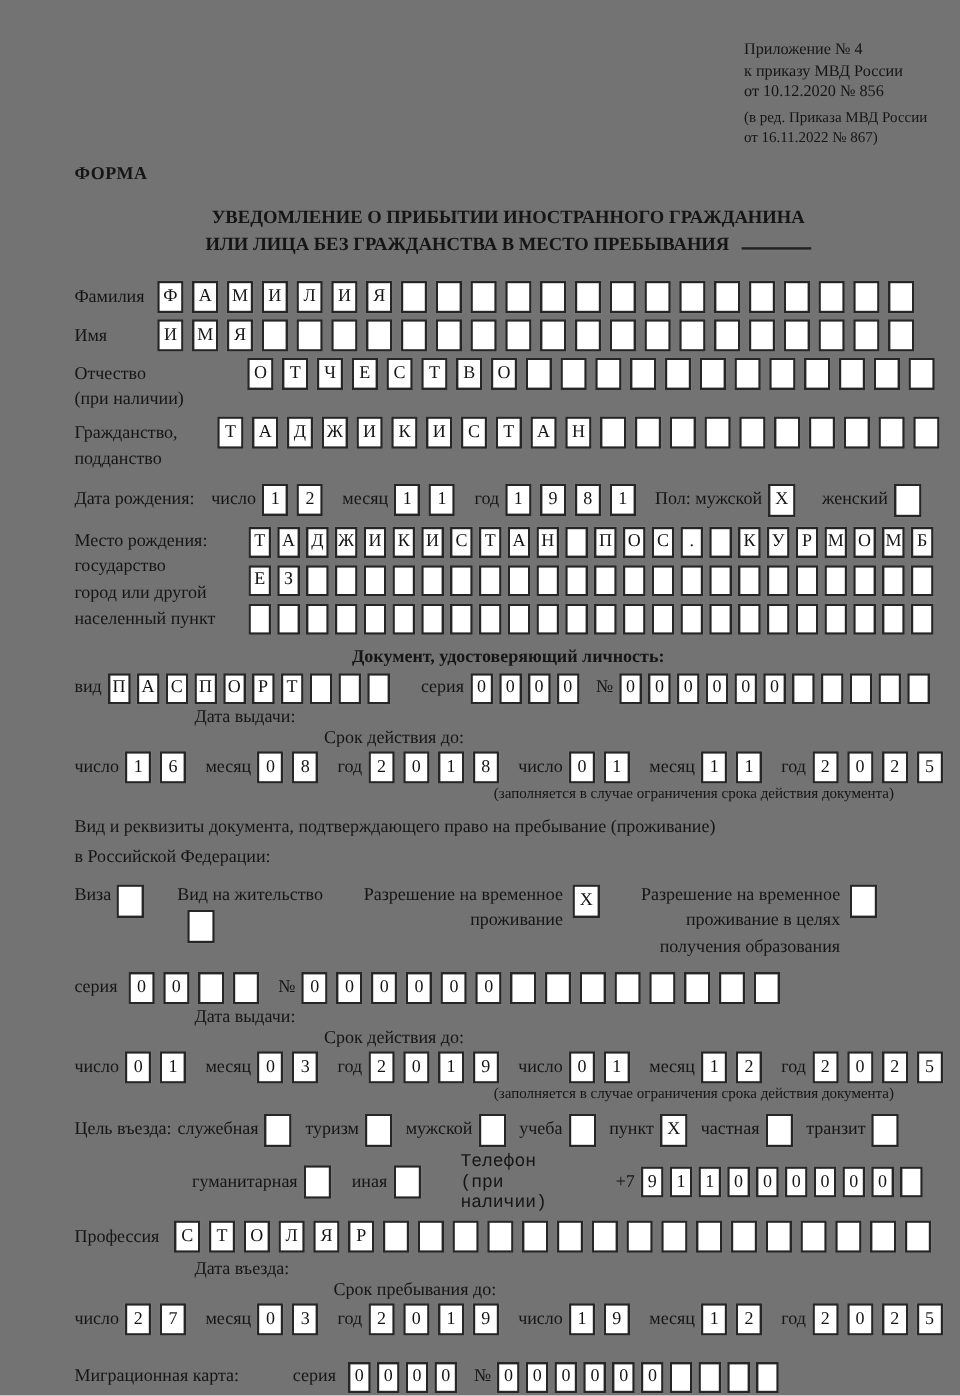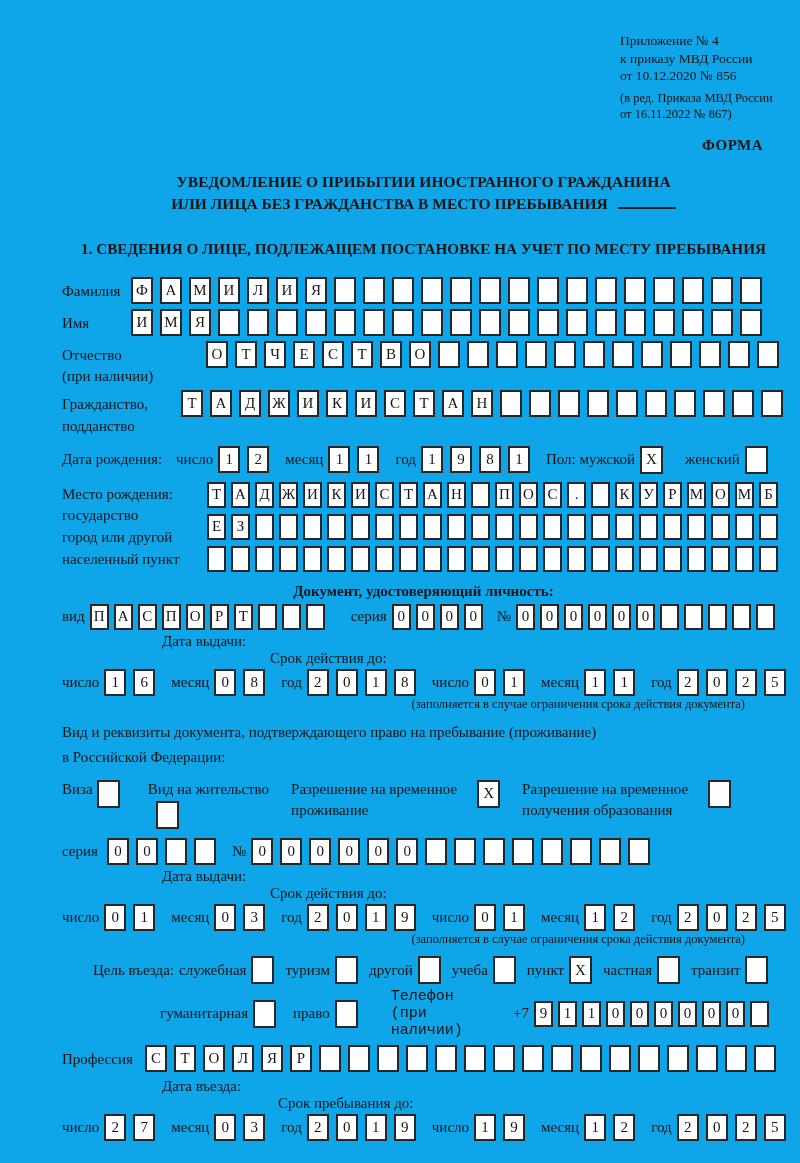--- a/index.html
+++ b/index.html
@@ -1,30 +1,30 @@
 <!DOCTYPE html>
 <html><head>
 <meta charset="utf-8">
 <style>
   * { margin:0; padding:0; box-sizing:border-box; }
   html,body { background:#ffffff; }
   .page {
     position:relative;
     width:800px; height:1163px;
-    background:#0ea5e9;
+    background:#737373;
     color:#151515;
     font-family:"Liberation Serif", serif;
     font-size:15px;
     padding:32px 15px 16px 62px;
     overflow:hidden;
   }
   
   .ref-block { margin-left:558px; width:200px; font-size:13.5px; line-height:1.3; }
   .ref-block-small { margin-left:558px; width:210px; font-size:12.5px; line-height:1.3; margin-top:5px; }
-  .forma { margin-top:15px; margin-left:640px; font-weight:bold; font-size:15px; letter-spacing:.5px; }
+  .forma { margin-top:15px; font-weight:bold; font-size:15px; letter-spacing:.5px; }
   .title { margin-top:17px; text-align:center; font-weight:bold; font-size:15.5px; line-height:1.4; }
   .blank-line { display:inline-block; width:58px; border-bottom:2px solid #222; height:12px; margin-left:10px; }
   .sec-head { margin-top:25px; text-align:center; font-weight:bold; font-size:15.2px; }
   
   .frow { display:flex; align-items:flex-start; }
   .flabel { flex:0 0 auto; padding-top:4px; line-height:1.45; }
   .cells { display:inline-flex; flex:0 0 auto; }
   .cell {
     width:22px; height:27px; margin-right:7px;
     border:2px solid #262626; background:#fff;
@@ -37,21 +37,21 @@
   
   .dates-head { display:flex; font-size:15px; margin-top:3px;flex-direction:column; }
   .dates { display:flex; align-items:center; margin-top:2px; }
   .dates .dlbl { margin-right:5px; }
   .dates .cells { margin-right:9px; }
   .dgap { width:44px; }
   .limit-note { text-align:right; padding-right:40px; font-size:12.5px; margin-top:1px; }
   
   .cbrow { display:flex; align-items:flex-start; margin-top:8px; }
   .cbitem { display:flex; align-items:flex-start; }
-  .cbitem .txt { text-align:left; line-height:1.45; }
+  .cbitem .txt { text-align:right; line-height:1.45; }
   .cbitem .cells { margin-left:8px; margin-top:1px; }
   .inline-opts { display:flex; align-items:center; }
   .inline-opts .olbl { margin-right:5px; }
   .inline-opts .cells { margin-right:11px; }
   .doc-head { text-align:center; font-weight:bold; font-size:15px; margin-top:5px; }
   .intro { line-height:1.7; margin-top:8px; }
 </style>
 </head>
 <body>
 
@@ -68,21 +68,20 @@
     </div>
   <div class="forma">ФОРМА</div>
 
   <div class="title">
     <div>УВЕДОМЛЕНИЕ О ПРИБЫТИИ ИНОСТРАННОГО ГРАЖДАНИНА</div>
     <div>
       <span>ИЛИ ЛИЦА БЕЗ ГРАЖДАНСТВА В МЕСТО ПРЕБЫВАНИЯ</span><span class="blank-line"></span>
     </div>
   </div>
 
-  <div class="sec-head">1. СВЕДЕНИЯ О ЛИЦЕ, ПОДЛЕЖАЩЕМ ПОСТАНОВКЕ НА УЧЕТ ПО МЕСТУ ПРЕБЫВАНИЯ</div>
 
   <div class="frow" style="margin-top:19px;">
     <div class="flabel" style="width:69px;">Фамилия</div>
     <span class="cells">
         <span class="cell">Ф</span>
         <span class="cell">А</span>
         <span class="cell">М</span>
         <span class="cell">И</span>
         <span class="cell">Л</span>
         <span class="cell">И</span>
@@ -415,20 +414,21 @@
           <div>Разрешение на временное</div>
           <div>проживание</div>
         </span>
       <span class="cells cb">
           <span class="cell">X</span>
         </span>
     </span>
     <span class="cbitem" style="margin-left:22px;">
       <span class="txt" style="width:178px;">
           <div>Разрешение на временное</div>
+          <div>проживание в целях</div>
           <div>получения образования</div>
         </span>
       <span class="cells cb">
           <span class="cell"></span>
         </span>
     </span>
   </div>
 
   <div class="dates" style="margin-top:9px;">
     <span class="dlbl" style="margin-right:9px;">серия</span>
@@ -493,31 +493,31 @@
     <span class="dlbl">год</span>
     <span class="cells">
         <span class="cell">2</span>
         <span class="cell">0</span>
         <span class="cell">2</span>
         <span class="cell">5</span>
       </span>
   </div>
   <div class="limit-note">(заполняется в случае ограничения срока действия документа)</div>
 
-  <div class="inline-opts" style="margin-top:9px;margin-left:31px;">
+  <div class="inline-opts" style="margin-top:9px;">
     <span class="olbl">Цель въезда:</span>
     <span class="olbl">служебная</span>
     <span class="cells cb">
         <span class="cell"></span>
       </span>
     <span class="olbl">туризм</span>
     <span class="cells cb">
         <span class="cell"></span>
       </span>
-    <span class="olbl">другой</span>
+    <span class="olbl">мужской</span>
     <span class="cells cb">
         <span class="cell"></span>
       </span>
     <span class="olbl">учеба</span>
     <span class="cells cb">
         <span class="cell"></span>
       </span>
     <span class="olbl">пункт</span>
     <span class="cells cb">
         <span class="cell">X</span>
@@ -530,21 +530,21 @@
     <span class="cells cb">
         <span class="cell"></span>
       </span>
   </div>
 
   <div class="inline-opts" style="margin-top:4px; margin-left:98px;">
     <span class="olbl">гуманитарная</span>
     <span class="cells cb">
         <span class="cell"></span>
       </span>
-    <span class="olbl" style="margin-left:6px;">право</span>
+    <span class="olbl" style="margin-left:6px;">иная</span>
     <span class="cells cb">
         <span class="cell"></span>
       </span>
     <span class="olbl" style="margin-left:22px; margin-right:26px;font-family:Liberation Mono, monospace;">Телефон (при наличии)</span>
     <span class="olbl">+7</span>
     <span class="cells sm">
         <span class="cell">9</span>
         <span class="cell">1</span>
         <span class="cell">1</span>
         <span class="cell">0</span>

